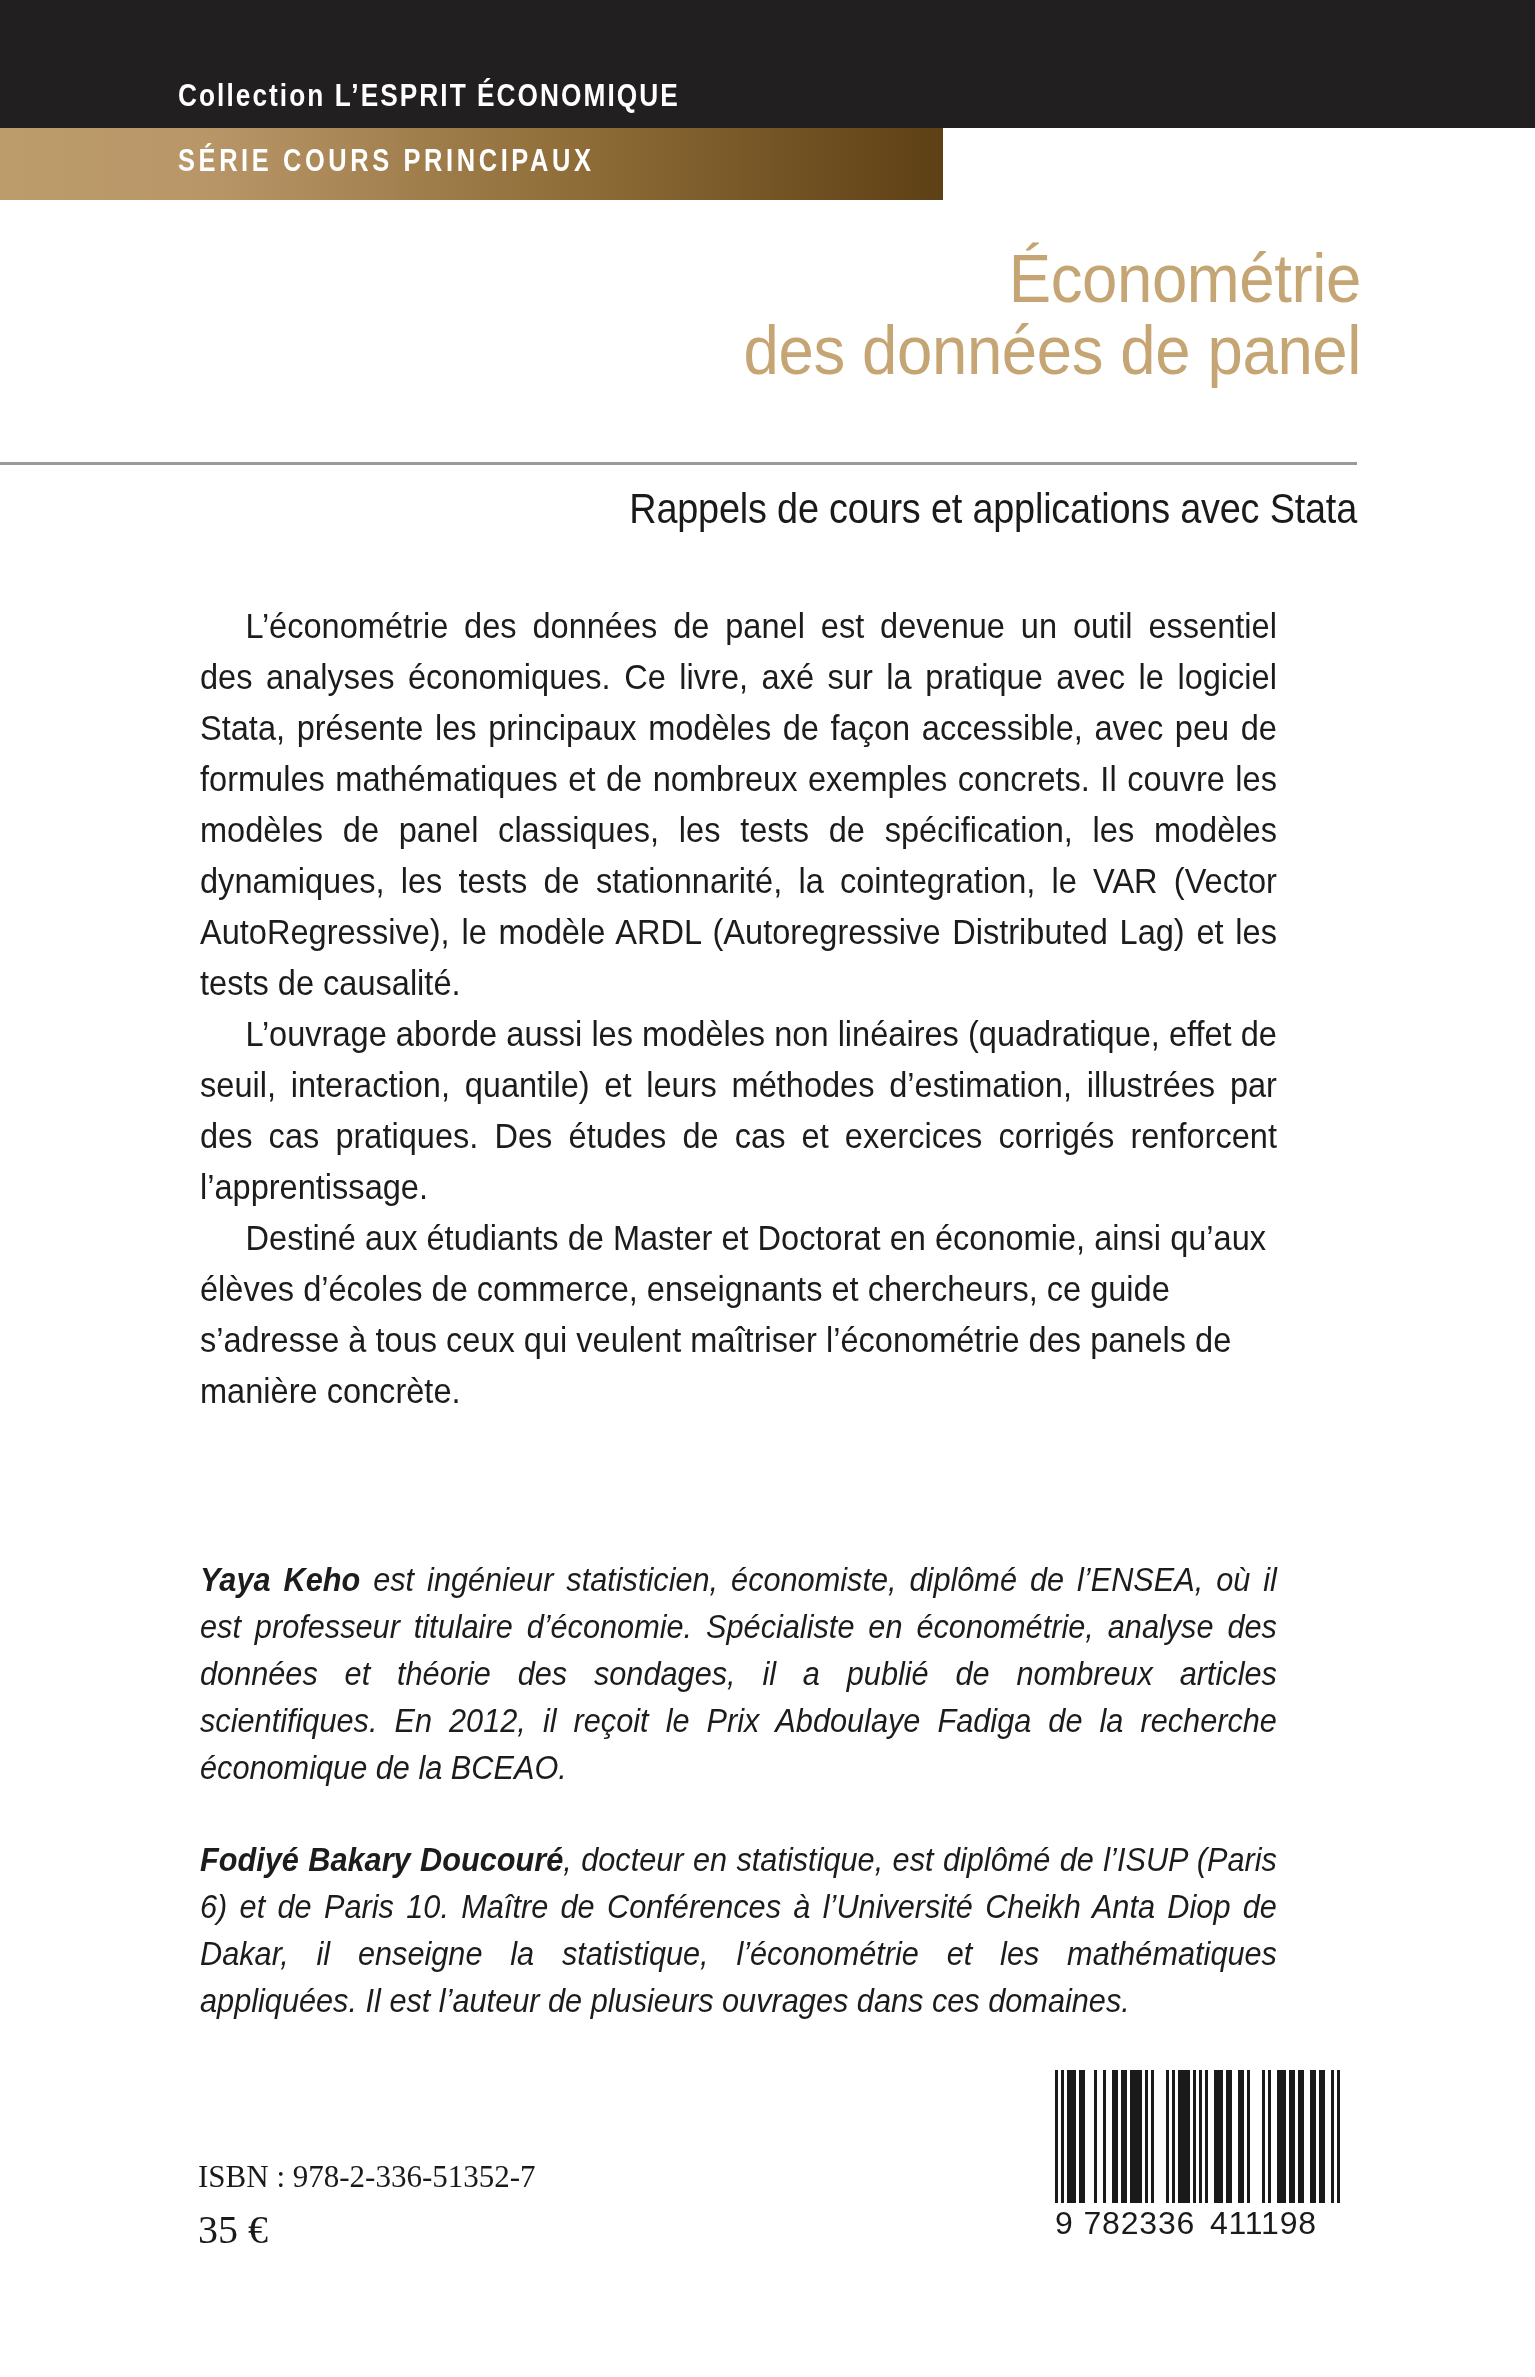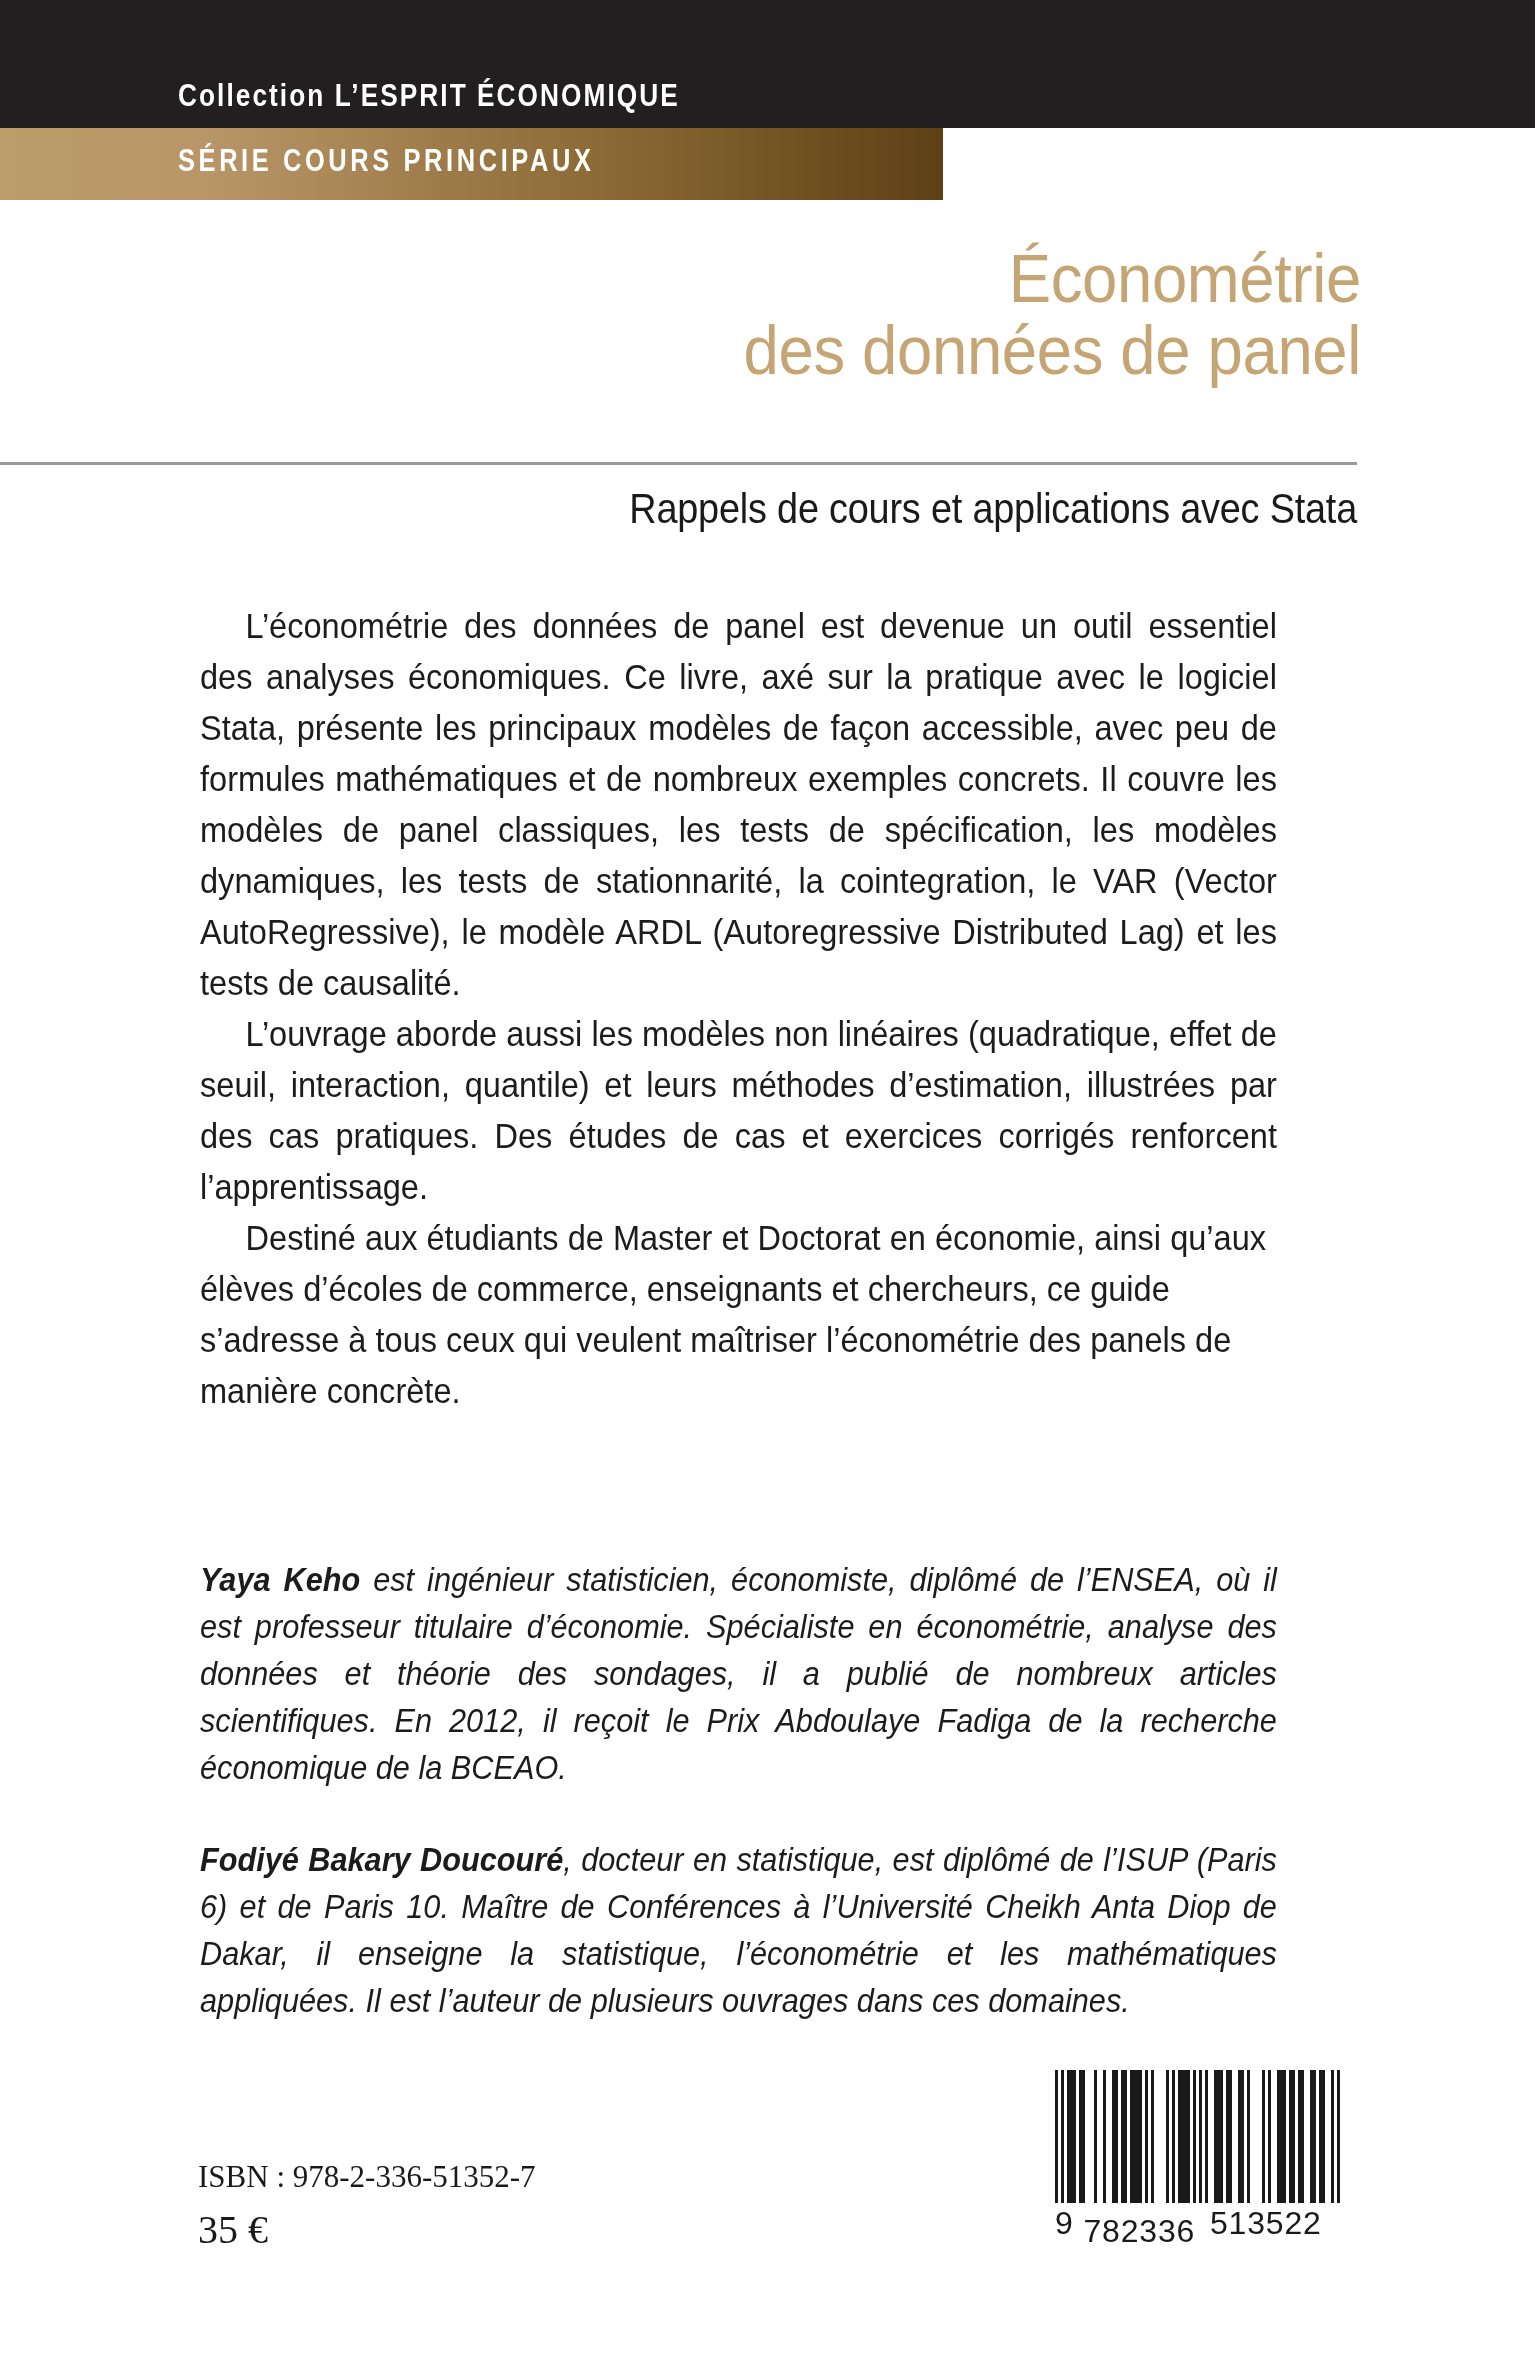--- a/index.html
+++ b/index.html
@@ -188,21 +188,21 @@
     font-size: 32px;
     color: #1a1a1a;
     letter-spacing: 0.8px;
   }
   #barcode-digits span {
     position: absolute;
     top: 0;
     white-space: nowrap;
   }
   #bc-d1 { left: 0px; }
-  #bc-d2 { left: 28.5px; margin-top: 8px; }
+  #bc-d2 { left: 28.5px; }
   #bc-d3 { left: 155px; }
 </style>
 </head>
 <body>
 
 <div id="header-dark-band"></div>
 <div id="collection-label">Collection L’ESPRIT ÉCONOMIQUE</div>
 
 <div id="header-gold-band"></div>
 <div id="series-label">SÉRIE COURS PRINCIPAUX</div>
@@ -328,16 +328,16 @@
       <i class="" style="width:3px"></i>
       <i class="g" style="width:3px"></i>
       <i class="g" style="width:3px"></i>
       <i class=" tall" style="width:3px"></i>
       <i class="g" style="width:3px"></i>
       <i class=" tall" style="width:3px"></i>
     </div>
   <div id="barcode-digits">
     <span id="bc-d1">9</span>
     <span id="bc-d2">782336</span>
-    <span id="bc-d3">513522</span>
+    <span id="bc-d3">411198</span>
   </div>
 </div>
 
 
 </body></html>

